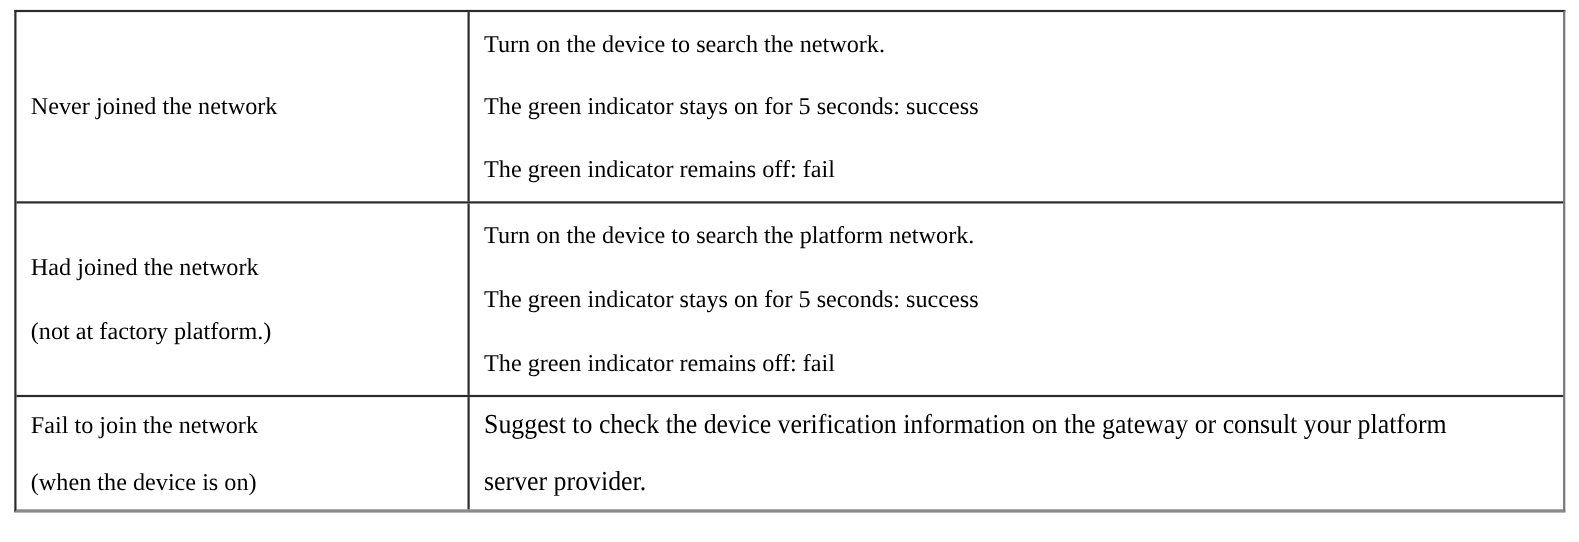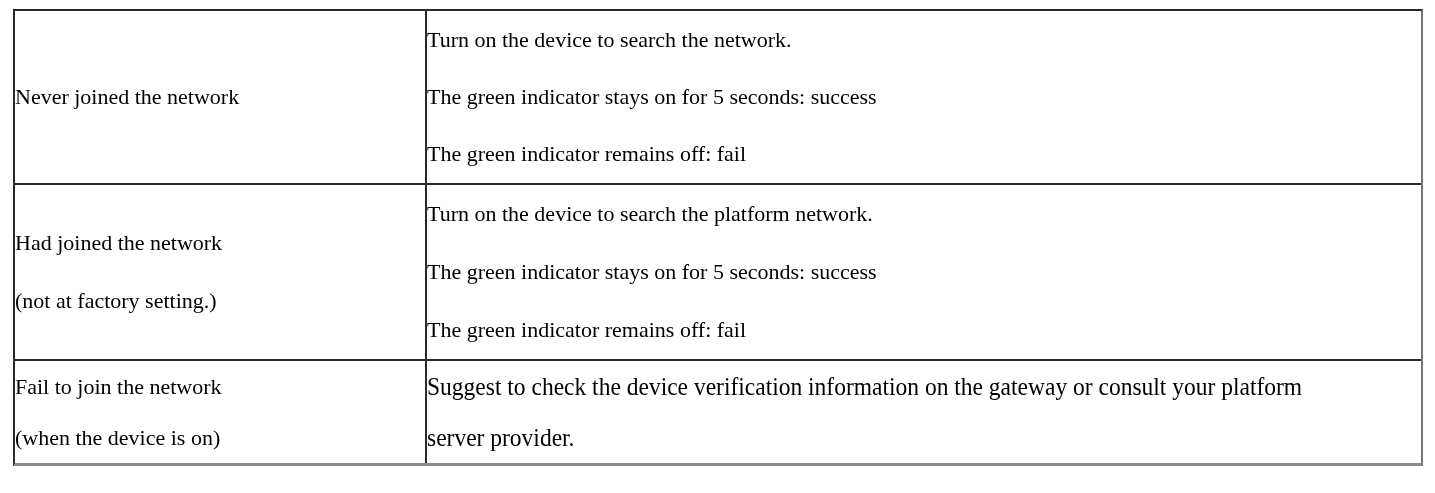--- a/index.html
+++ b/index.html
@@ -35,21 +35,21 @@
     border-top: 2px solid #2b2b2b;
   }
   .row:nth-child(1) { height: 172px; }
   .row:nth-child(2) { height: 176px; }
   .row:nth-child(3) { height: 104px; }
   .cell {
     display: flex;
     flex-direction: column;
     justify-content: center;
     box-sizing: border-box;
-    padding: 0 4px 0 0;
+    padding: 0 4px 0 13px;
     overflow: hidden;
   }
   .cell.left {
     width: 412px;
     flex: none;
     border-right: 2px solid #2b2b2b;
     justify-content: center;
   }
   .cell.right {
     flex: 1;
@@ -81,21 +81,21 @@
       <div class="cell right">
         <div class="line">Turn on the device to search the network.</div>
         <div class="line">The green indicator stays on for 5 seconds: success</div>
         <div class="line">The green indicator remains off: fail</div>
       </div>
     </div>
 
     <div class="row">
       <div class="cell left">
         <div class="line">Had joined the network</div>
-        <div class="line">(not at factory setting.)</div>
+        <div class="line">(not at factory platform.)</div>
       </div>
       <div class="cell right">
         <div class="line">Turn on the device to search the platform network.</div>
         <div class="line">The green indicator stays on for 5 seconds: success</div>
         <div class="line">The green indicator remains off: fail</div>
       </div>
     </div>
 
     <div class="row">
       <div class="cell left">

